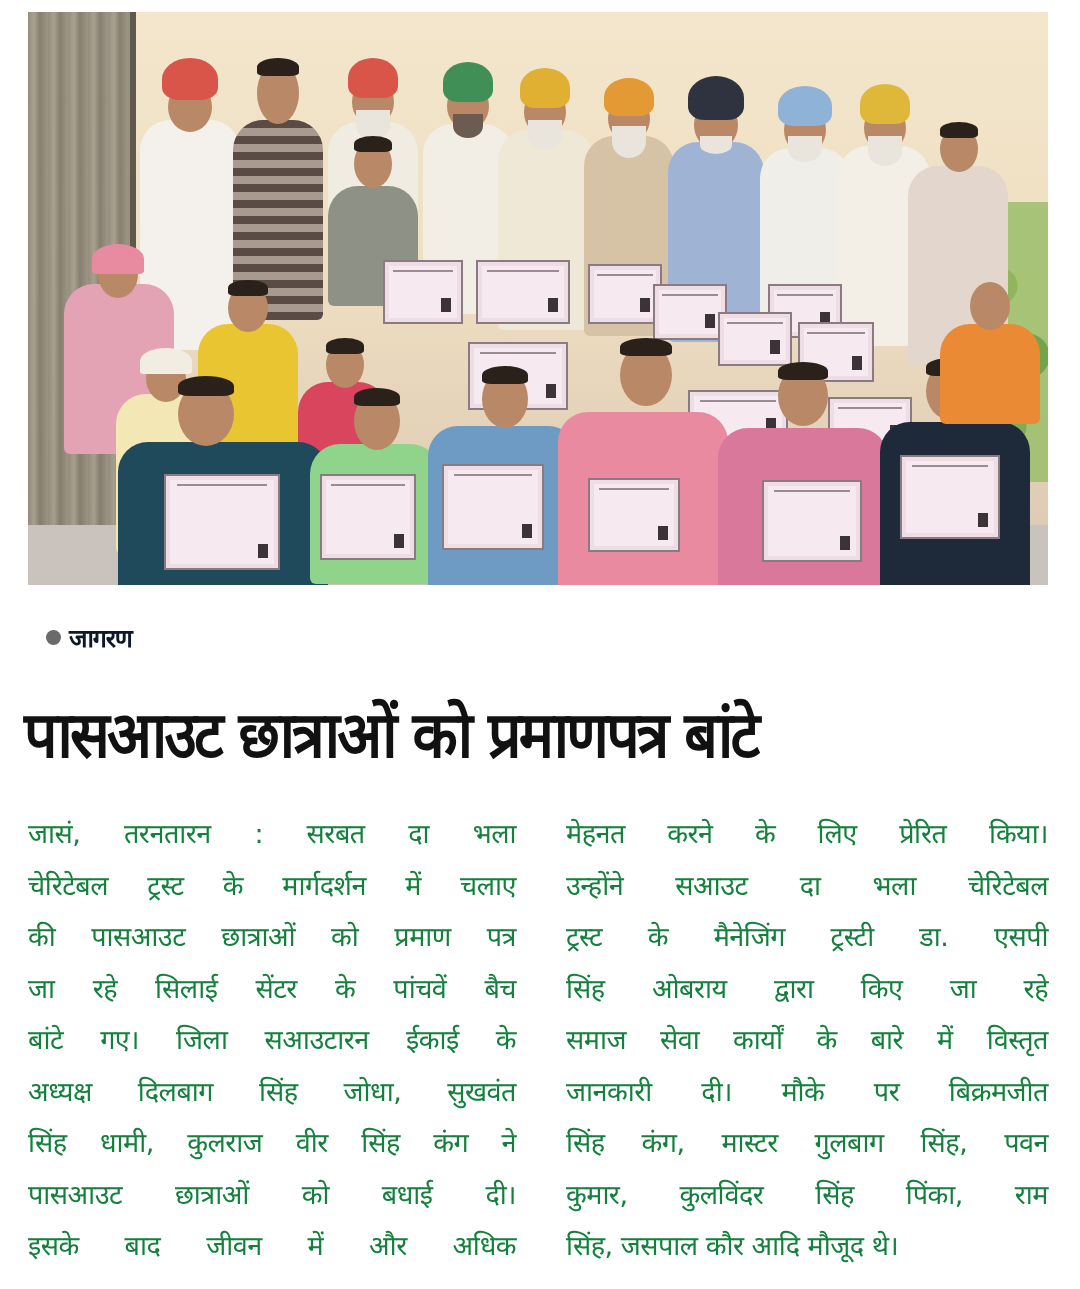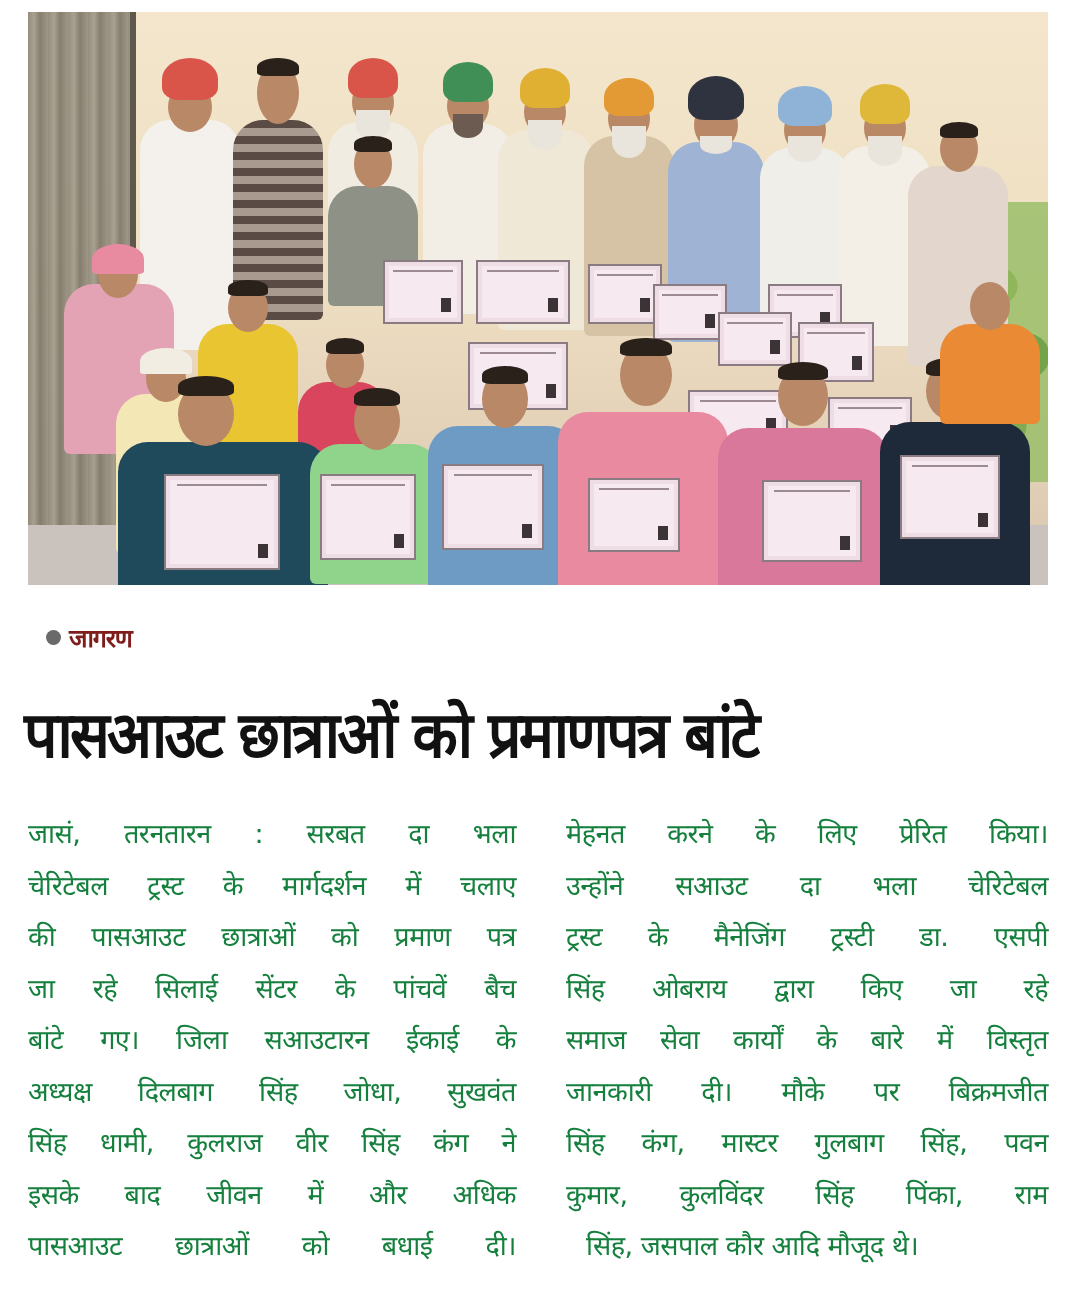--- a/index.html
+++ b/index.html
@@ -121,21 +121,21 @@
     }
     .caption .dot {
       display: inline-block;
       width: 15px; height: 15px;
       border-radius: 50%;
       background: #6a6a6a;
       margin: 0 8px 0 18px;
     }
     .caption .credit {
       font-weight: bold;
-      color: #7f1d1d;
+      color: #0f172a;
     }
 
     
     .headline {
       position: absolute;
       left: 24px;
       top: 690px;
       width: 1040px;
       font-family: "DejaVu Sans", sans-serif;
       font-weight: bold;
@@ -162,21 +162,20 @@
     .col .line {
       display: block;
       height: 51.5px;
       white-space: nowrap;
       text-align: justify;
       text-align-last: justify;
       letter-spacing: -0.5px;
     }
     .col .line.last {
       text-align-last: left;
-      margin-left: 20px;
     }
   </style>
 </head>
 <body>
 
 <div class="photo">
   <div class="door"></div>
   <div class="plant"></div>
   <div class="floor"></div>
 
@@ -331,22 +330,22 @@
 <div class="headline">पासआउट छात्राओं को प्रमाणपत्र बांटे</div>
 
 <div class="col left">
   <span class="line">जासं, तरनतारन : सरबत दा भला</span>
   <span class="line">चेरिटेबल ट्रस्ट के मार्गदर्शन में चलाए</span>
   <span class="line">की पासआउट छात्राओं को प्रमाण पत्र</span>
   <span class="line">जा रहे सिलाई सेंटर के पांचवें बैच</span>
   <span class="line">बांटे गए। जिला सआउटारन ईकाई के</span>
   <span class="line">अध्यक्ष दिलबाग सिंह जोधा, सुखवंत</span>
   <span class="line">सिंह धामी, कुलराज वीर सिंह कंग ने</span>
+  <span class="line">पासआउट छात्राओं को बधाई दी।</span>
   <span class="line">इसके बाद जीवन में और अधिक</span>
-  <span class="line">पासआउट छात्राओं को बधाई दी।</span>
 </div>
 
 <div class="col right">
   <span class="line">मेहनत करने के लिए प्रेरित किया।</span>
   <span class="line">उन्होंने सआउट दा भला चेरिटेबल</span>
   <span class="line">ट्रस्ट के मैनेजिंग ट्रस्टी डा. एसपी</span>
   <span class="line">सिंह ओबराय द्वारा किए जा रहे</span>
   <span class="line">समाज सेवा कार्यों के बारे में विस्तृत</span>
   <span class="line">जानकारी दी। मौके पर बिक्रमजीत</span>
   <span class="line">सिंह कंग, मास्टर गुलबाग सिंह, पवन</span>

